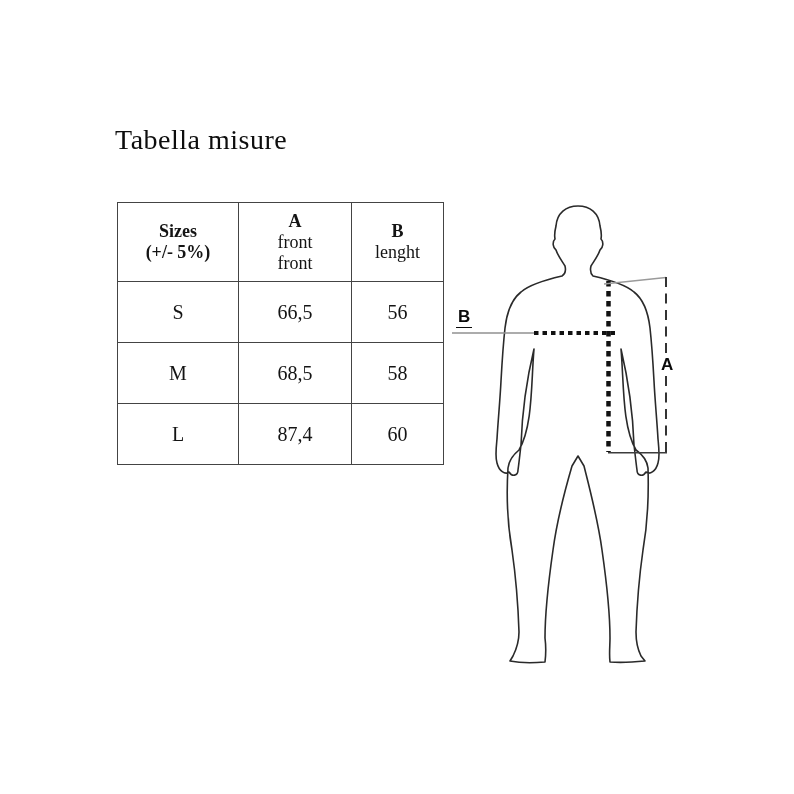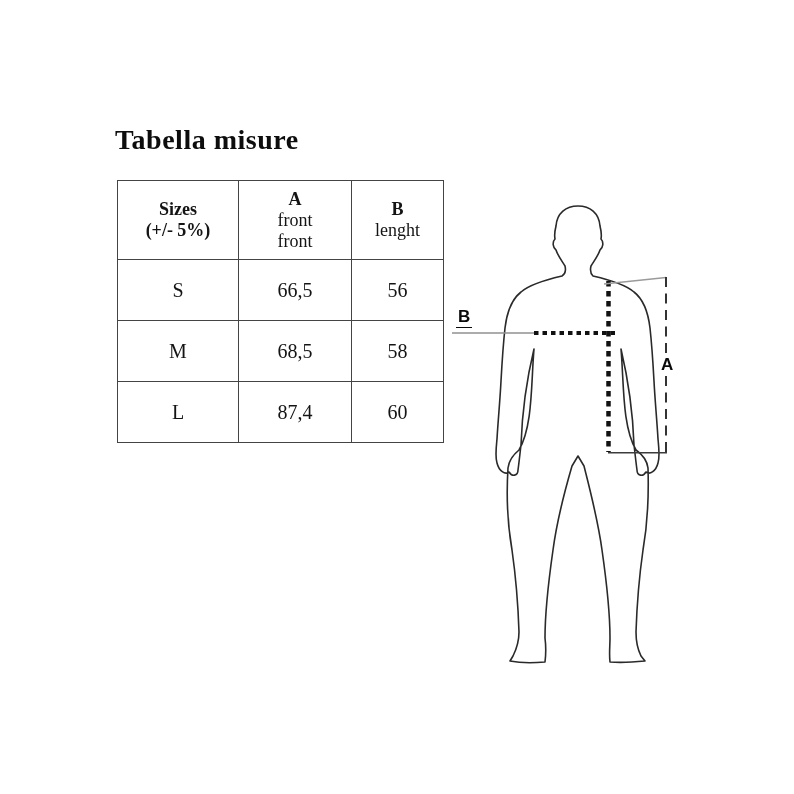--- a/index.html
+++ b/index.html
@@ -3,24 +3,24 @@
 <meta charset="utf-8">
 <style>
   html,body{margin:0;padding:0;}
   body{
     width:794px;height:794px;background:#ffffff;position:relative;
     font-family:"Liberation Serif","DejaVu Serif",serif;color:#151515;
     overflow:hidden;
   }
   .page-title{
     position:absolute;left:115px;top:124px;
-    font-size:28px;font-weight:bold;letter-spacing:0.5px;color:#0d0d0d;
+    font-size:28px;font-weight:normal;letter-spacing:0.5px;color:#0d0d0d;
   }
   table.size-table{
-    position:absolute;left:117px;top:180px;
+    position:absolute;left:117px;top:202px;
     border-collapse:collapse;table-layout:fixed;
     width:326px;
   }
   table.size-table td,table.size-table th{
     border:1.4px solid #444444;
     text-align:center;vertical-align:middle;
     padding:0;color:#141414;
   }
   table.size-table th{height:78px;font-size:18px;font-weight:bold;}
   table.size-table td{height:60px;font-size:20px;font-weight:normal;}

